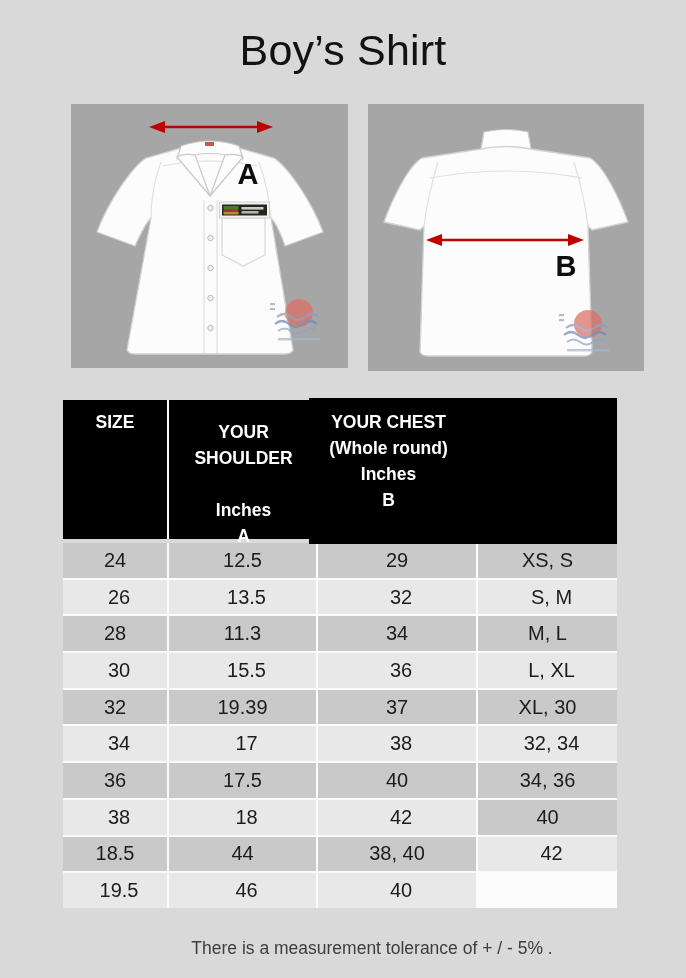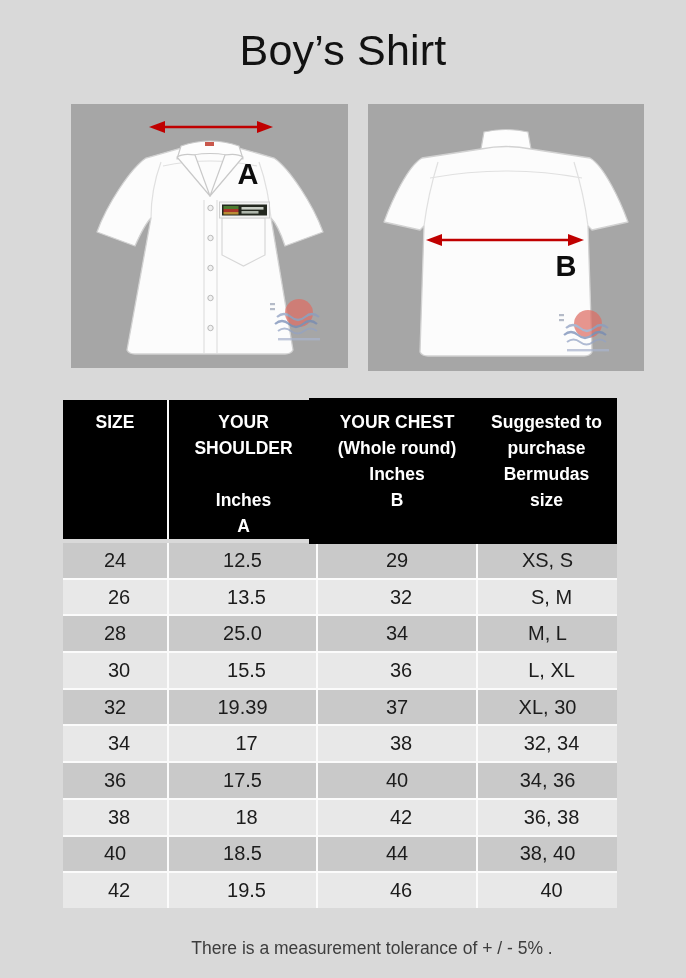--- a/index.html
+++ b/index.html
@@ -23,21 +23,21 @@
   .size-table{position:absolute;left:63px;top:398px;width:554px;}
   .thead{position:relative;height:145px;}
   .hblock{position:absolute;background:#000;color:#fff;display:flex;}
   .hblock-left{left:0;top:2px;width:255px;height:139px;}
   .hblock-right{left:246px;top:0;width:308px;height:146px;padding-left:9px;box-sizing:border-box;}
   .hcell{
     text-align:center;white-space:pre-line;
     font-weight:bold;font-size:17.5px;line-height:26px;
   }
   .hblock-left .hcell:first-child{width:104px;border-right:2px solid #fbfbfb;padding-top:9px;}
-  .hblock-left .hcell:last-child{flex:1;padding-top:9px;text-align:center;}
+  .hblock-left .hcell:last-child{flex:1;padding-top:19px;text-align:center;}
   .hblock-right .hcell:first-child{width:158px;padding-top:11px;}
   .hblock-right .hcell:last-child{width:141px;padding-top:11px;}
 
   .tbody{
     display:grid;
     grid-template-columns:104px 147px 158px 1fr;
     grid-auto-rows:34.7px;
     gap:2px;
     background:#fbfbfb;
   }
@@ -166,37 +166,33 @@
 SHOULDER
 
 Inches
 A</div>
     </div>
     <div class="hblock hblock-right">
       <div class="hcell">YOUR CHEST
 (Whole round)
 Inches
 B</div>
-      <div class="hcell">Suggested to
-purchase
-Bermudas
-size</div>
     </div>
   </div>
   <div class="tbody">
       <div class="cell row-dark">24</div>
       <div class="cell row-dark">12.5</div>
       <div class="cell row-dark">29</div>
       <div class="cell row-dark">XS, S</div>
       <div class="cell row-light">26</div>
       <div class="cell row-light">13.5</div>
       <div class="cell row-light">32</div>
       <div class="cell row-light">S, M</div>
       <div class="cell row-dark">28</div>
-      <div class="cell row-dark">25.0</div>
+      <div class="cell row-dark">11.3</div>
       <div class="cell row-dark">34</div>
       <div class="cell row-dark">M, L</div>
       <div class="cell row-light">30</div>
       <div class="cell row-light">15.5</div>
       <div class="cell row-light">36</div>
       <div class="cell row-light">L, XL</div>
       <div class="cell row-dark">32</div>
       <div class="cell row-dark">19.39</div>
       <div class="cell row-dark">37</div>
       <div class="cell row-dark">XL, 30</div>
@@ -204,21 +200,20 @@
       <div class="cell row-light">17</div>
       <div class="cell row-light">38</div>
       <div class="cell row-light">32, 34</div>
       <div class="cell row-dark">36</div>
       <div class="cell row-dark">17.5</div>
       <div class="cell row-dark">40</div>
       <div class="cell row-dark">34, 36</div>
       <div class="cell row-light">38</div>
       <div class="cell row-light">18</div>
       <div class="cell row-light">42</div>
-      <div class="cell row-light">36, 38</div>
       <div class="cell row-dark">40</div>
       <div class="cell row-dark">18.5</div>
       <div class="cell row-dark">44</div>
       <div class="cell row-dark">38, 40</div>
       <div class="cell row-light">42</div>
       <div class="cell row-light">19.5</div>
       <div class="cell row-light">46</div>
       <div class="cell row-light">40</div>
     </div>
 </div>

